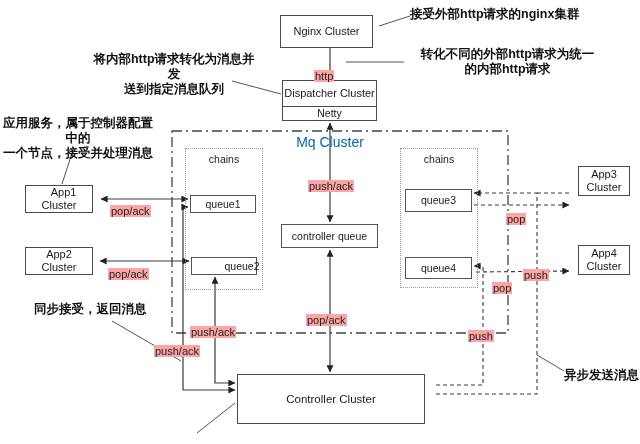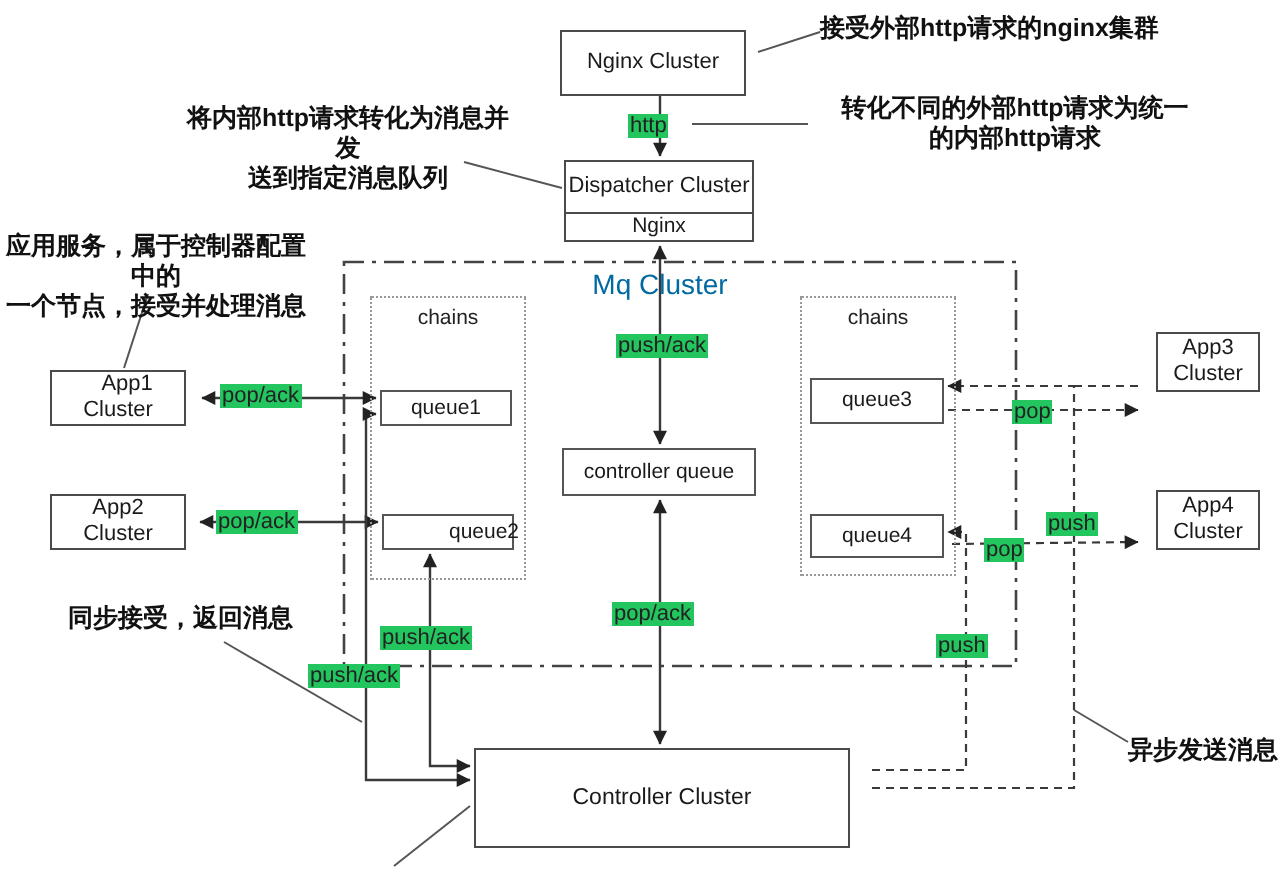--- a/index.html
+++ b/index.html
@@ -27,22 +27,22 @@
     display:flex;justify-content:center;align-items:flex-start;font-size:10.5px;color:#222;
   }
   .chains span{margin-top:4px;}
   .dispatcher{flex-direction:column;padding:0;}
   .dispatcher .top-row{flex:1;display:flex;align-items:center;justify-content:center;width:100%;}
   .dispatcher .sub-row{
     width:100%;height:14px;border-top:1.2px solid #4a4a4a;box-sizing:border-box;
     display:flex;align-items:center;justify-content:center;font-size:10.5px;
   }
   .elabel{
-    position:absolute;font-size:11px;color:#222;background:#22c55e;padding:0 1px;
-    white-space:nowrap;line-height:12px;
+    position:absolute;font-size:11px;color:#222;background:#fca5a5;padding:0 1px;
+    white-space:nowrap;line-height:12px;margin-top:13px;
   }
   .note{
     position:absolute;font-size:12.5px;font-weight:600;color:#111;
     line-height:15px;white-space:nowrap;
   }
   .note.center{text-align:center;white-space:normal;}
   .mq-title{
     position:absolute;left:282px;top:134px;width:96px;text-align:center;
     font-size:14px;color:#0369a1;background:transparent;
   }
@@ -86,21 +86,21 @@
     <path d="M537 355 L564 371" fill="none" stroke="#555" stroke-width="1"></path>
     <path d="M235 403 L197 433" fill="none" stroke="#555" stroke-width="1"></path>
   </svg>
 
   <div class="box stack-r" style="left:280px;top:15px;width:93px;height:33px;">
     <span>Nginx Cluster</span>
   </div>
 
   <div class="box stack-r dispatcher" style="left:282px;top:80px;width:95px;height:41px;">
     <div class="top-row">Dispatcher Cluster</div>
-    <div class="sub-row">Nginx</div>
+    <div class="sub-row">Netty</div>
   </div>
 
   <div class="mq-title">Mq Cluster</div>
 
   <div class="chains" style="left:185px;top:148px;width:78px;height:142px;">
     <span>chains</span>
   </div>
   <div class="chains" style="left:400px;top:148px;width:78px;height:140px;">
     <span>chains</span>
   </div>

